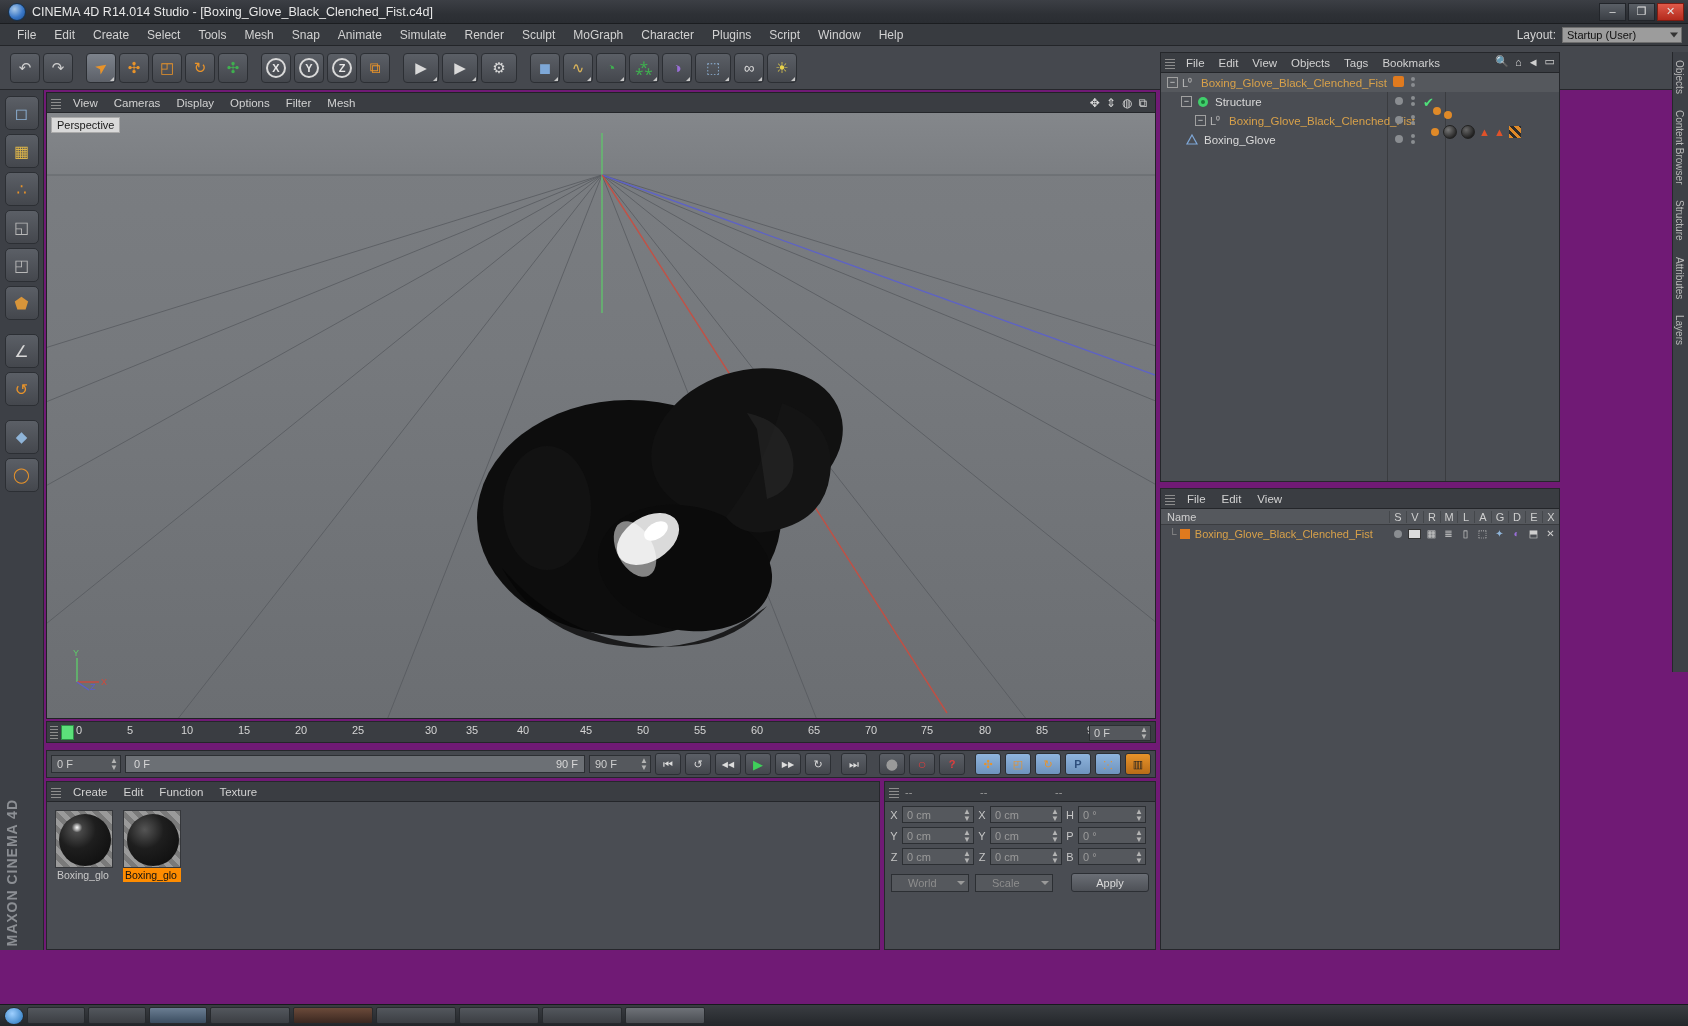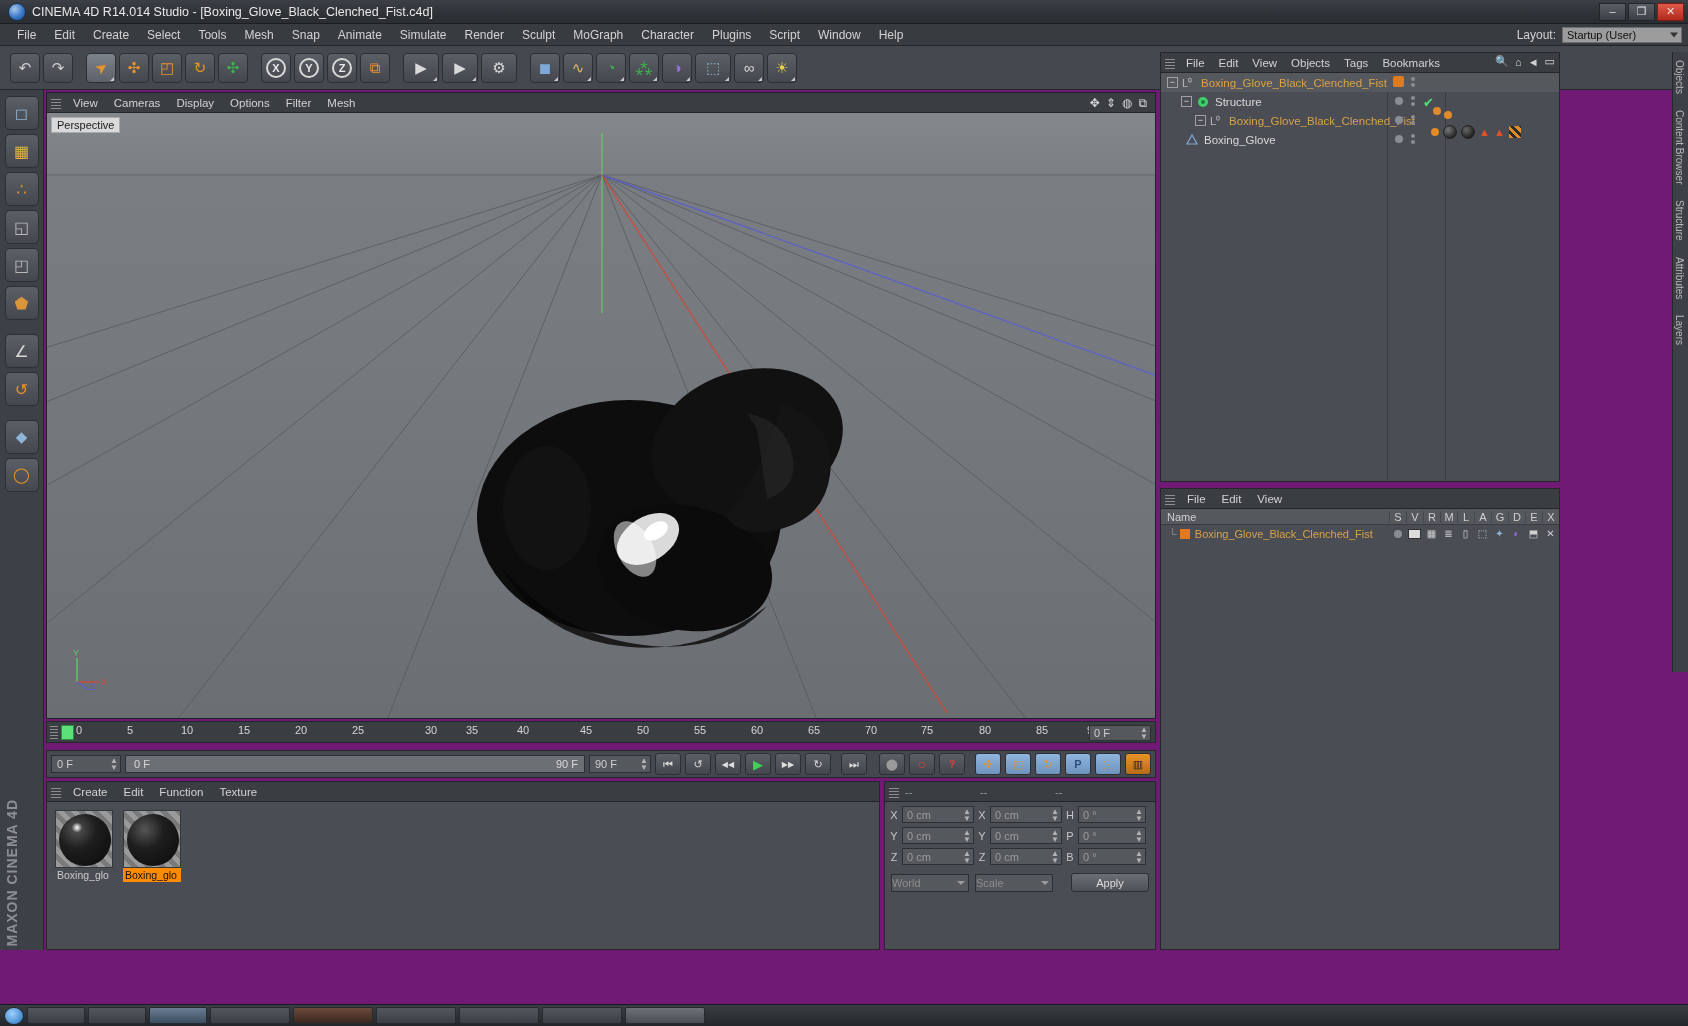--- a/index.html
+++ b/index.html
@@ -165,21 +165,21 @@
   .co-head .grip{ width:10px;height:12px;margin-right:6px;
     background-image:repeating-linear-gradient(0deg,#8d8d8d 0 1px, transparent 1px 3px);}
   .co-head .hcell{ width:75px; text-align:left;}
   .co-rows{ padding:4px 4px 0 4px;}
   .co-row{ display:flex; align-items:center; gap:3px; margin-bottom:4px;}
   .co-ax{ width:10px; font-size:11px; color:#c5c5c5; text-align:center;}
   .co-in{ width:72px;height:17px; background:#55585d;border:1px solid #2c2f33;
     color:#9b9b9b; font-size:11px; display:flex;align-items:center;padding-left:4px; position:relative;}
   .co-bottom{ display:flex; align-items:center; gap:6px; padding:4px 6px;}
   .co-sel{ width:78px;height:18px; background:#55585d;border:1px solid #2c2f33;color:#8d8d8d;
-    font-size:11px; display:flex;align-items:center;padding-left:0; position:relative;}
+    font-size:11px; display:flex;align-items:center;padding-left:16px; position:relative;}
   .co-sel .arrow{ position:absolute;right:3px;top:50%;transform:translateY(-50%);
     border-left:4px solid transparent;border-right:4px solid transparent;border-top:4px solid #9a9a9a;}
   .apply{ margin-left:auto; width:78px;height:19px;border-radius:3px;
     background:linear-gradient(180deg,#6a6e75,#4e5157); border:1px solid #2c2f34;
     display:flex;align-items:center;justify-content:center; font-size:11px; color:#dcdcdc;}
 
   
   .objman{
     position:absolute; left:1160px; top:52px; width:400px; height:430px;
     background:#4a4d53; border:1px solid #25272b;

